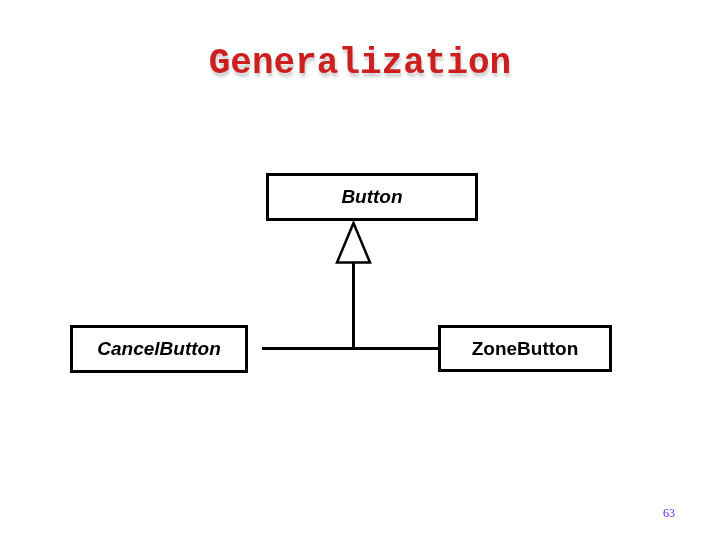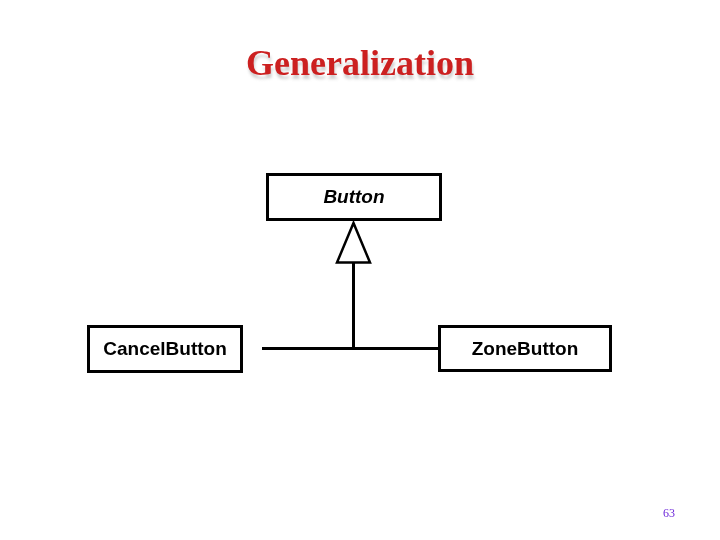--- a/index.html
+++ b/index.html
@@ -14,21 +14,21 @@
     background: #ffffff;
     font-family: "Liberation Sans", sans-serif;
     overflow: hidden;
   }
   .slide-title {
     position: absolute;
     top: 44px;
     left: 0;
     width: 100%;
     text-align: center;
-    font-family: Liberation Serif, serif;
+    font-family: Liberation Mono, monospace;
     font-weight: bold;
     font-size: 36px;
     line-height: 1.1;
     color: #cc2020;
     text-shadow: 1px 4px 3px rgba(150,150,150,0.45);
     letter-spacing: 0px;
     margin: 0;
   }
   .connector-svg {
     position: absolute;
@@ -46,29 +46,30 @@
     display: flex;
     align-items: center;
     justify-content: center;
     font-weight: bold;
     font-size: 19px;
     color: #000000;
   }
   .class-box.parent {
     left: 266px;
     top: 173px;
-    width: 176px;
+    width: 212px;
     height: 48px;
     font-style: italic;
   }
   .class-box.child-left {
-    left: 87px;
+    left: 70px;
     top: 325px;
-    width: 156px;
+    width: 178px;
     height: 48px;
+    font-style: italic;
   }
   .class-box.child-right {
     left: 438px;
     top: 325px;
     width: 174px;
     height: 47px;
   }
   .page-number {
     position: absolute;
     top: 506px;

